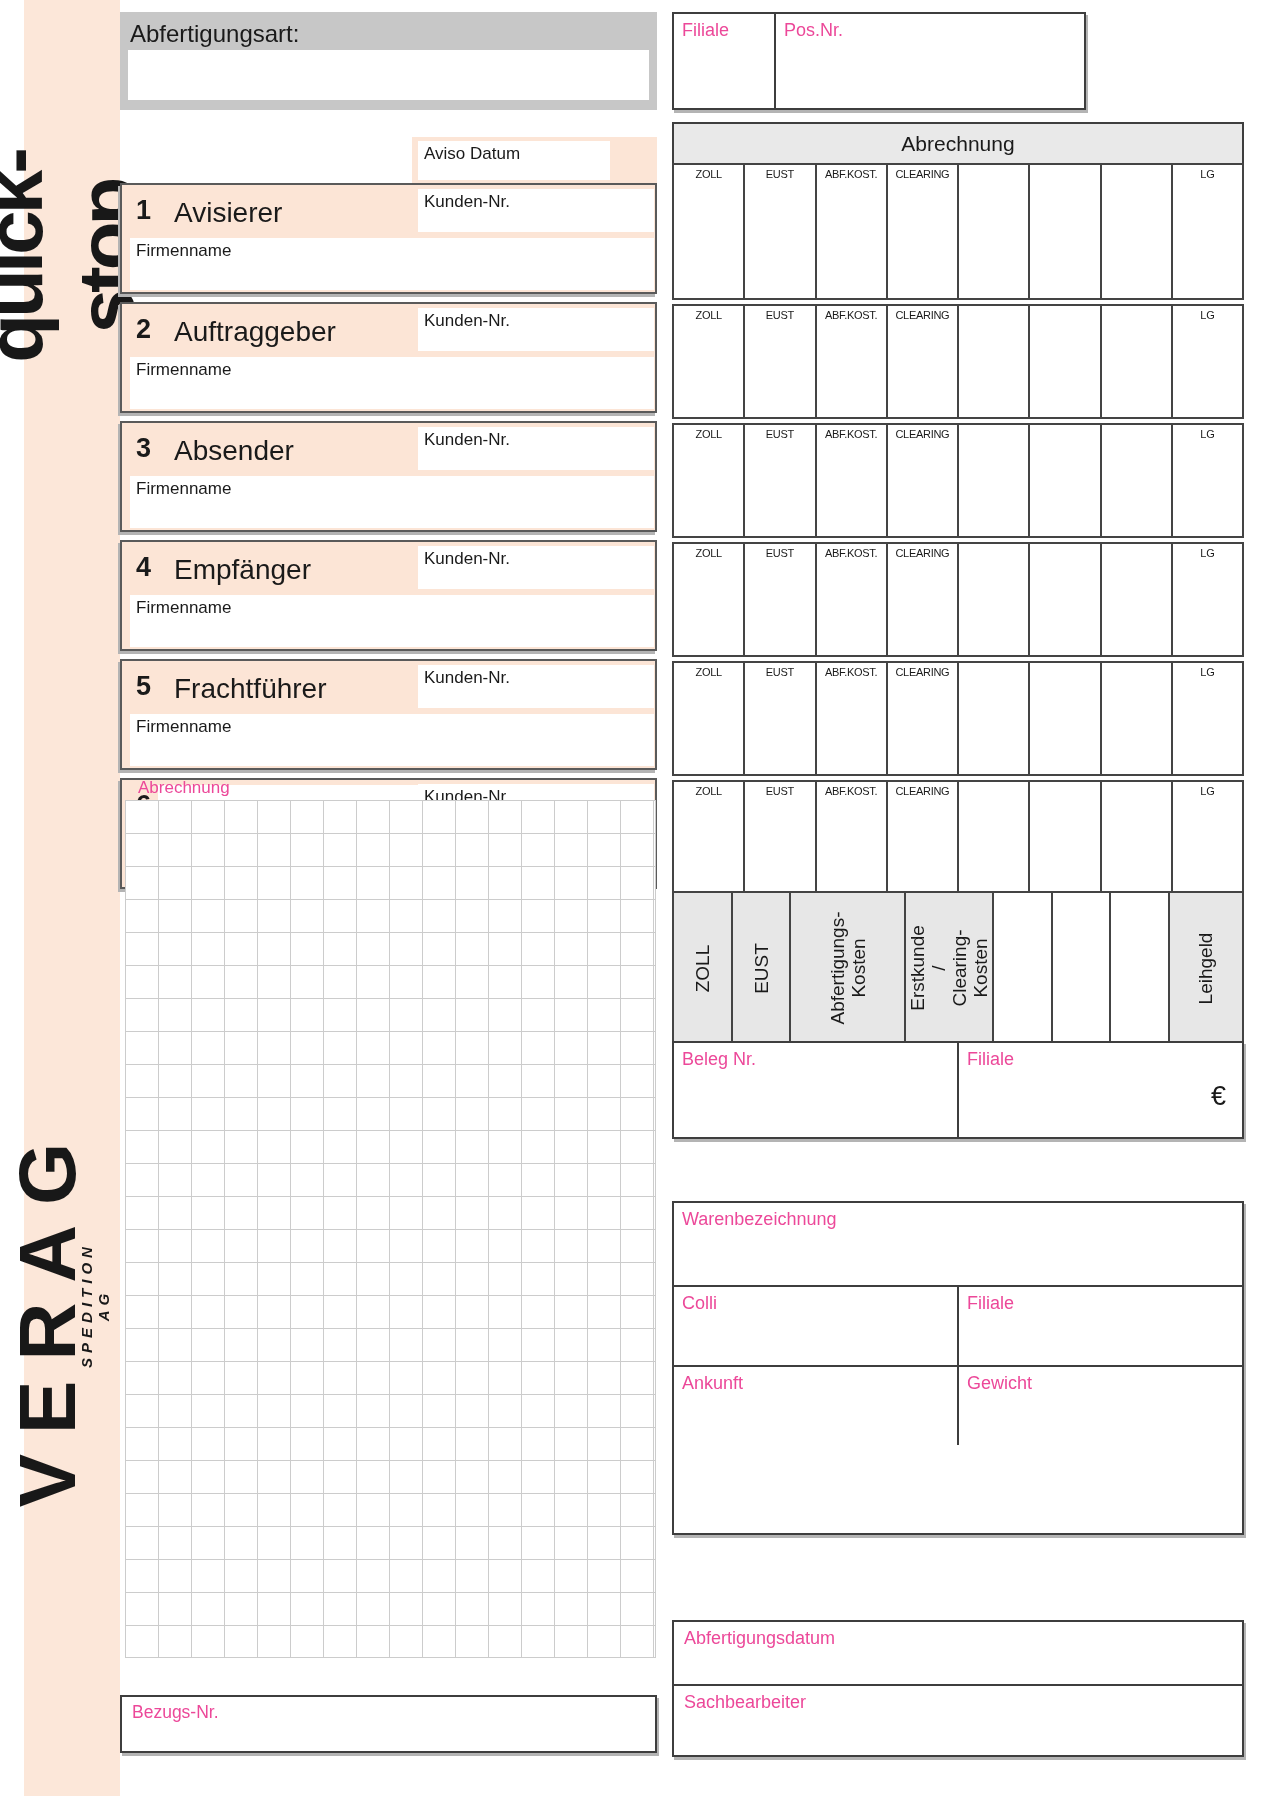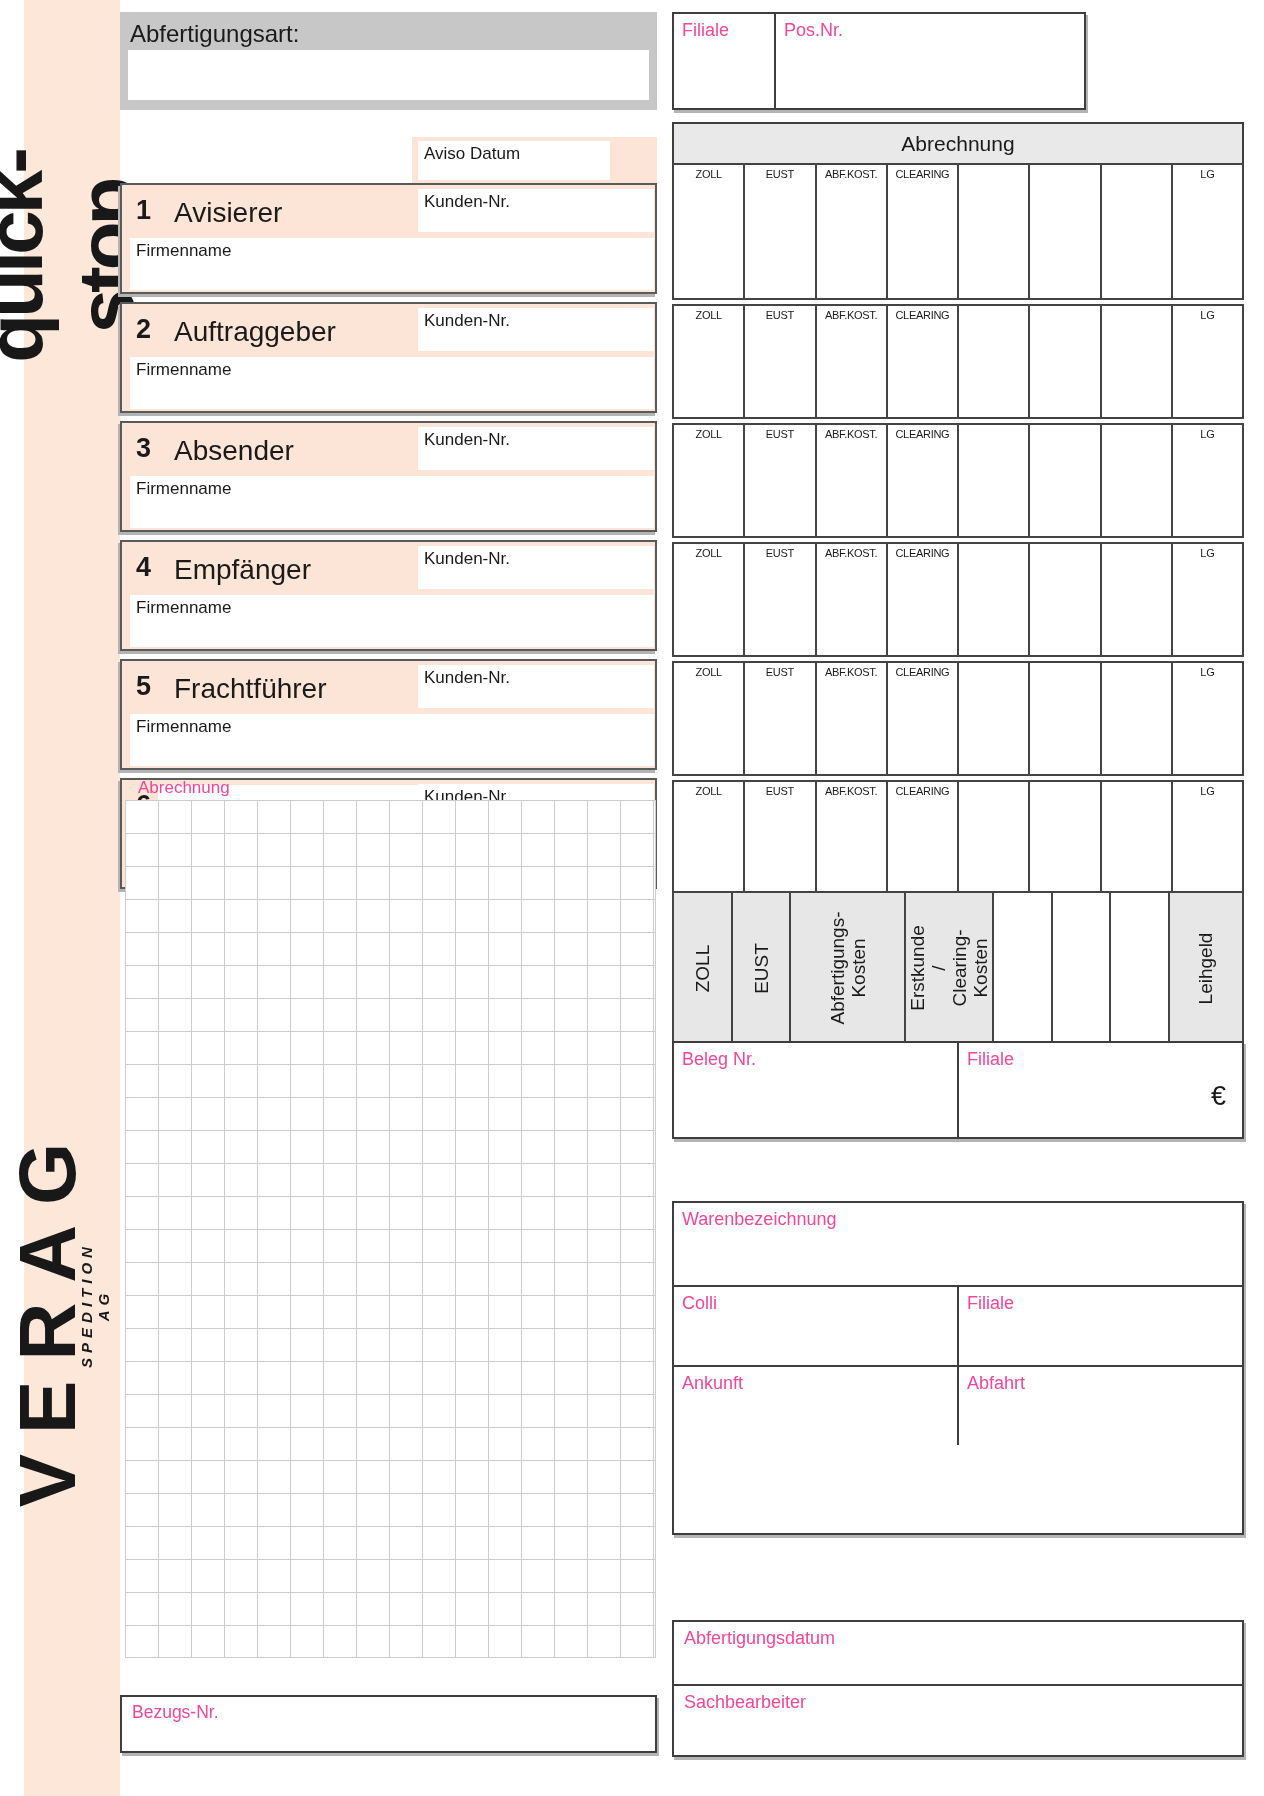--- a/index.html
+++ b/index.html
@@ -370,21 +370,21 @@
     <div class="lkw-row" style="height:80px;">
       <div class="divider-v" style="left:283px;"></div>
       <div class="label" style="left:8px;top:6px;">Colli</div>
       <div class="label" style="left:293px;top:6px;">Filiale</div>
       <div class="whitefield" style="left:2px;top:28px;width:279px;height:50px;"></div>
       <div class="whitefield" style="left:287px;top:28px;width:275px;height:50px;"></div>
     </div>
     <div class="lkw-row" style="height:80px;">
       <div class="divider-v" style="left:283px;"></div>
       <div class="label" style="left:8px;top:6px;">Ankunft</div>
-      <div class="label" style="left:293px;top:6px;">Abfahrt</div>
+      <div class="label" style="left:293px;top:6px;">Gewicht</div>
       <div class="whitefield" style="left:2px;top:28px;width:279px;height:48px;"></div>
       <div class="whitefield" style="left:287px;top:28px;width:275px;height:48px;"></div>
     </div>
   </div>
 
   <div class="proc-block">
     <div class="lkw-row" style="height:62px;">
       <div class="label" style="left:10px;top:6px;">Abfertigungsdatum</div>
     </div>
     <div class="lkw-row" style="height:67px;padding-left:12px;">

